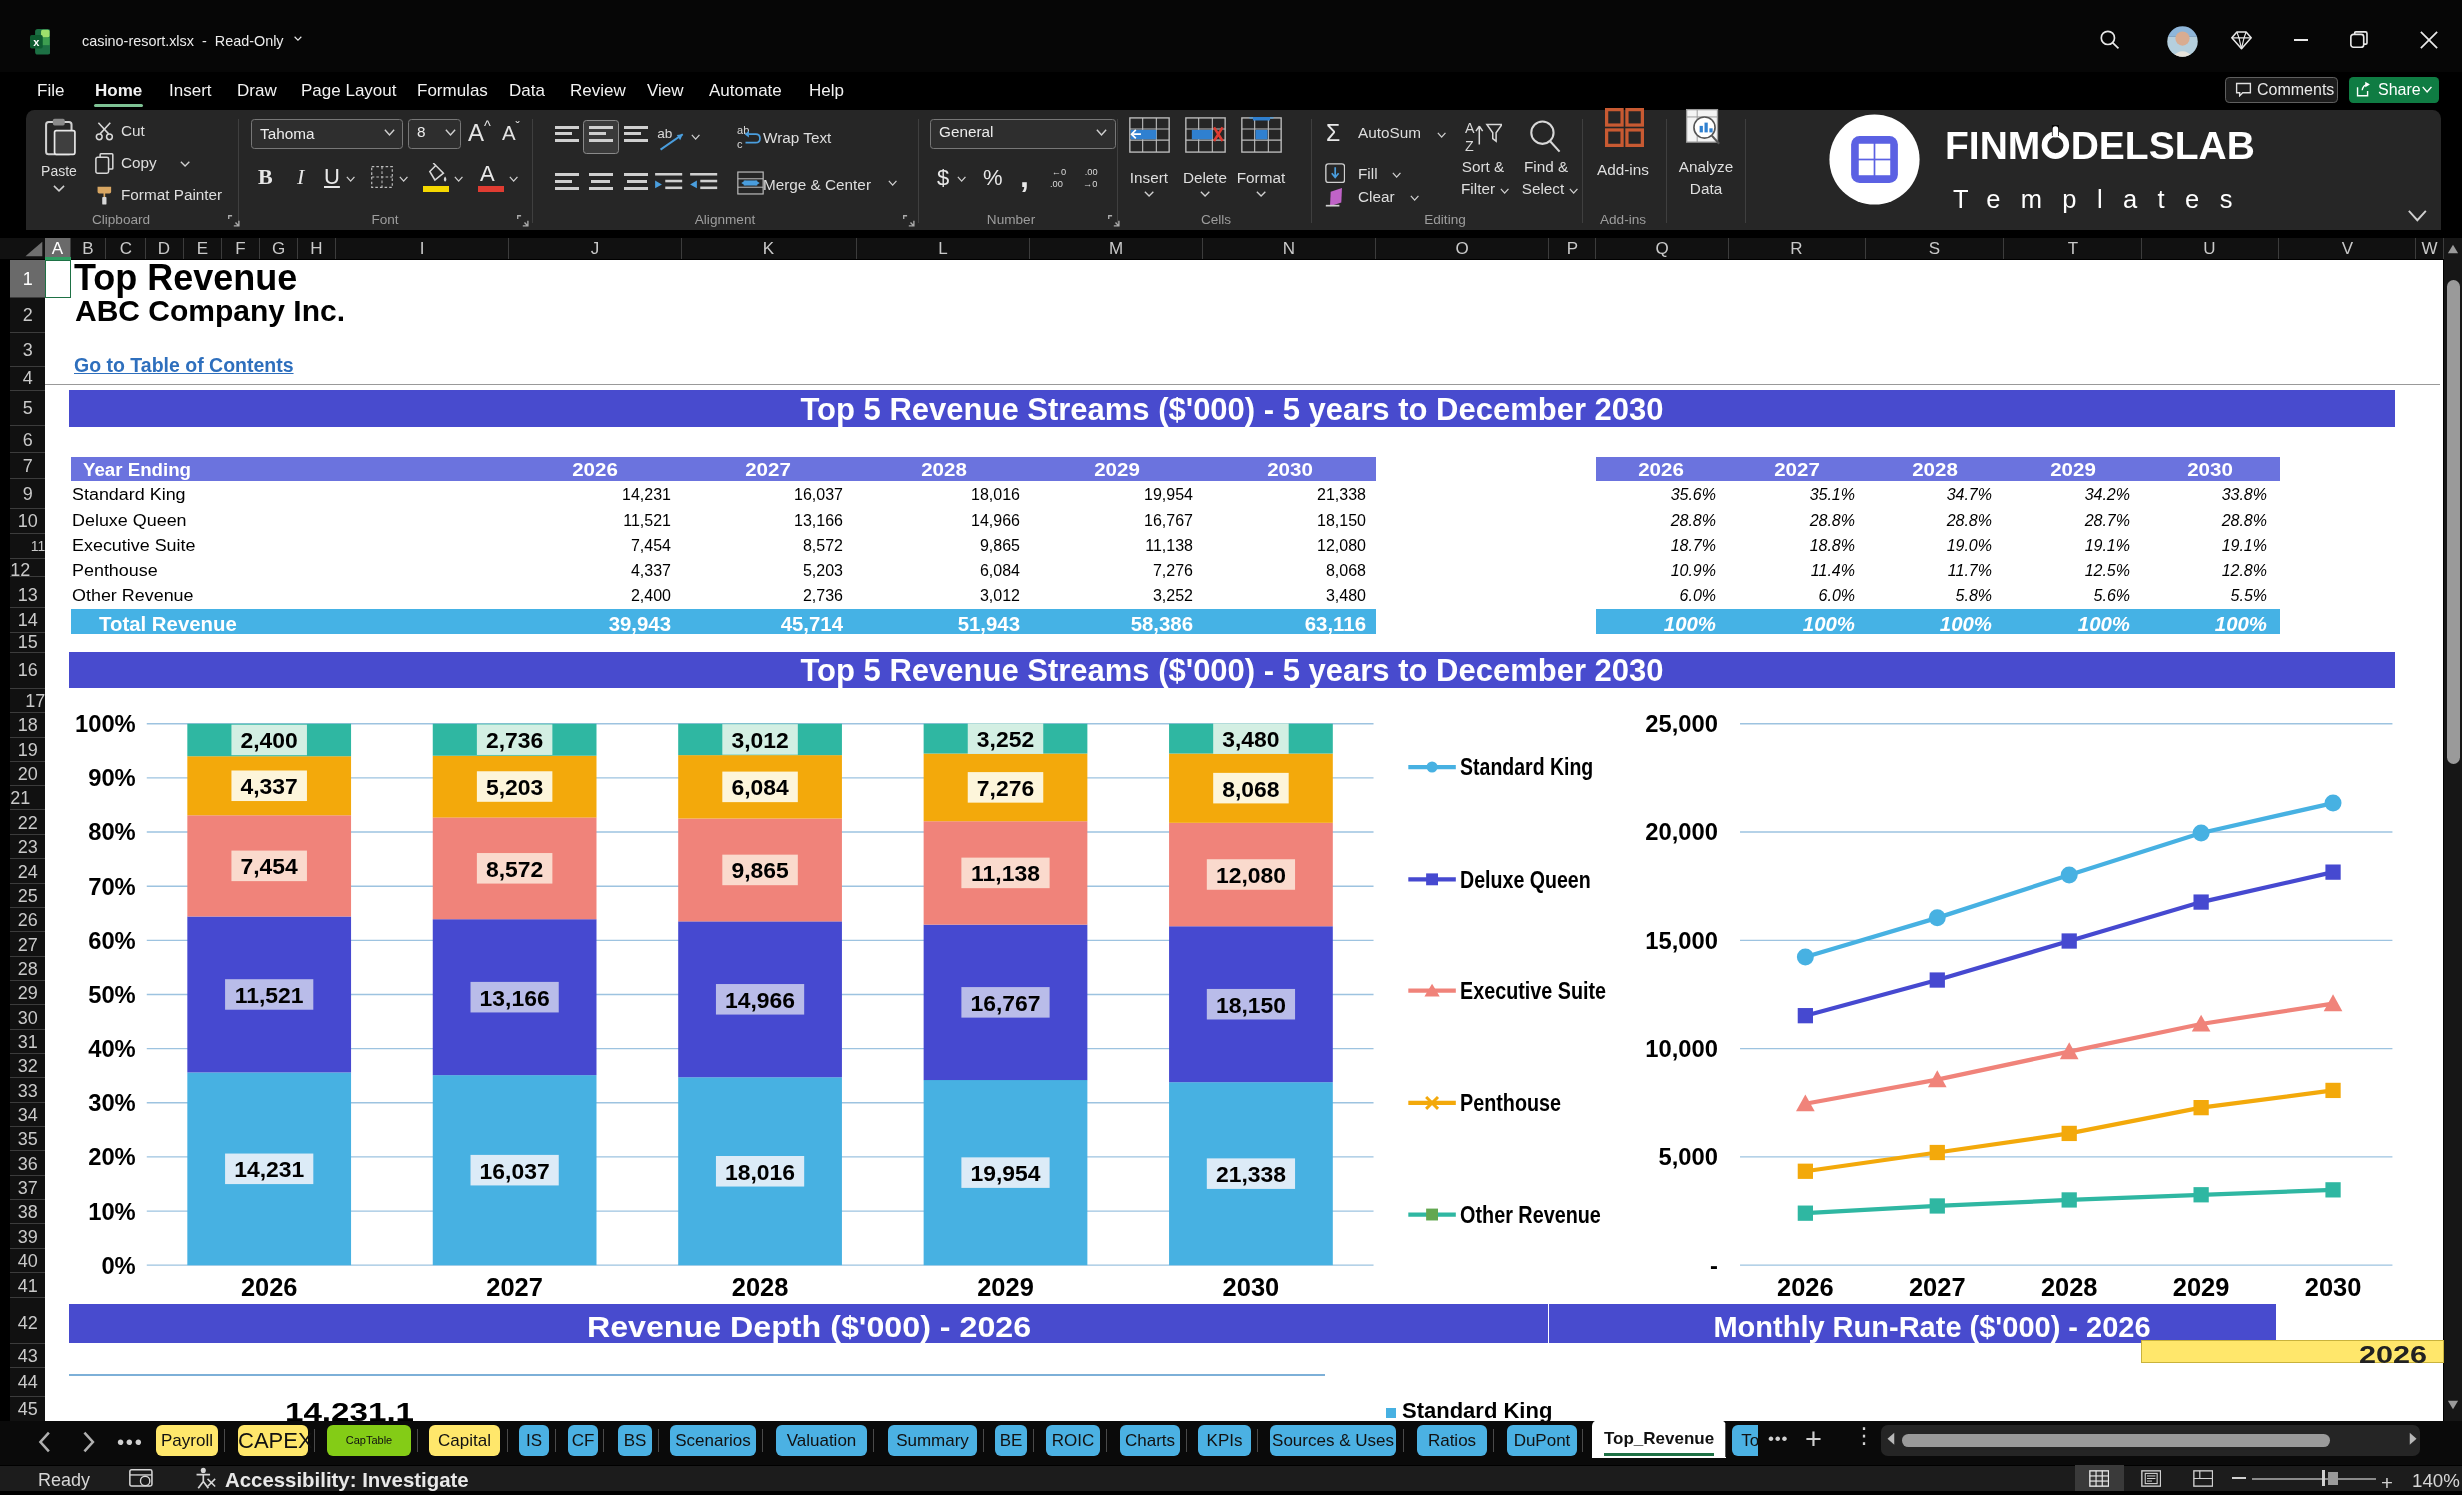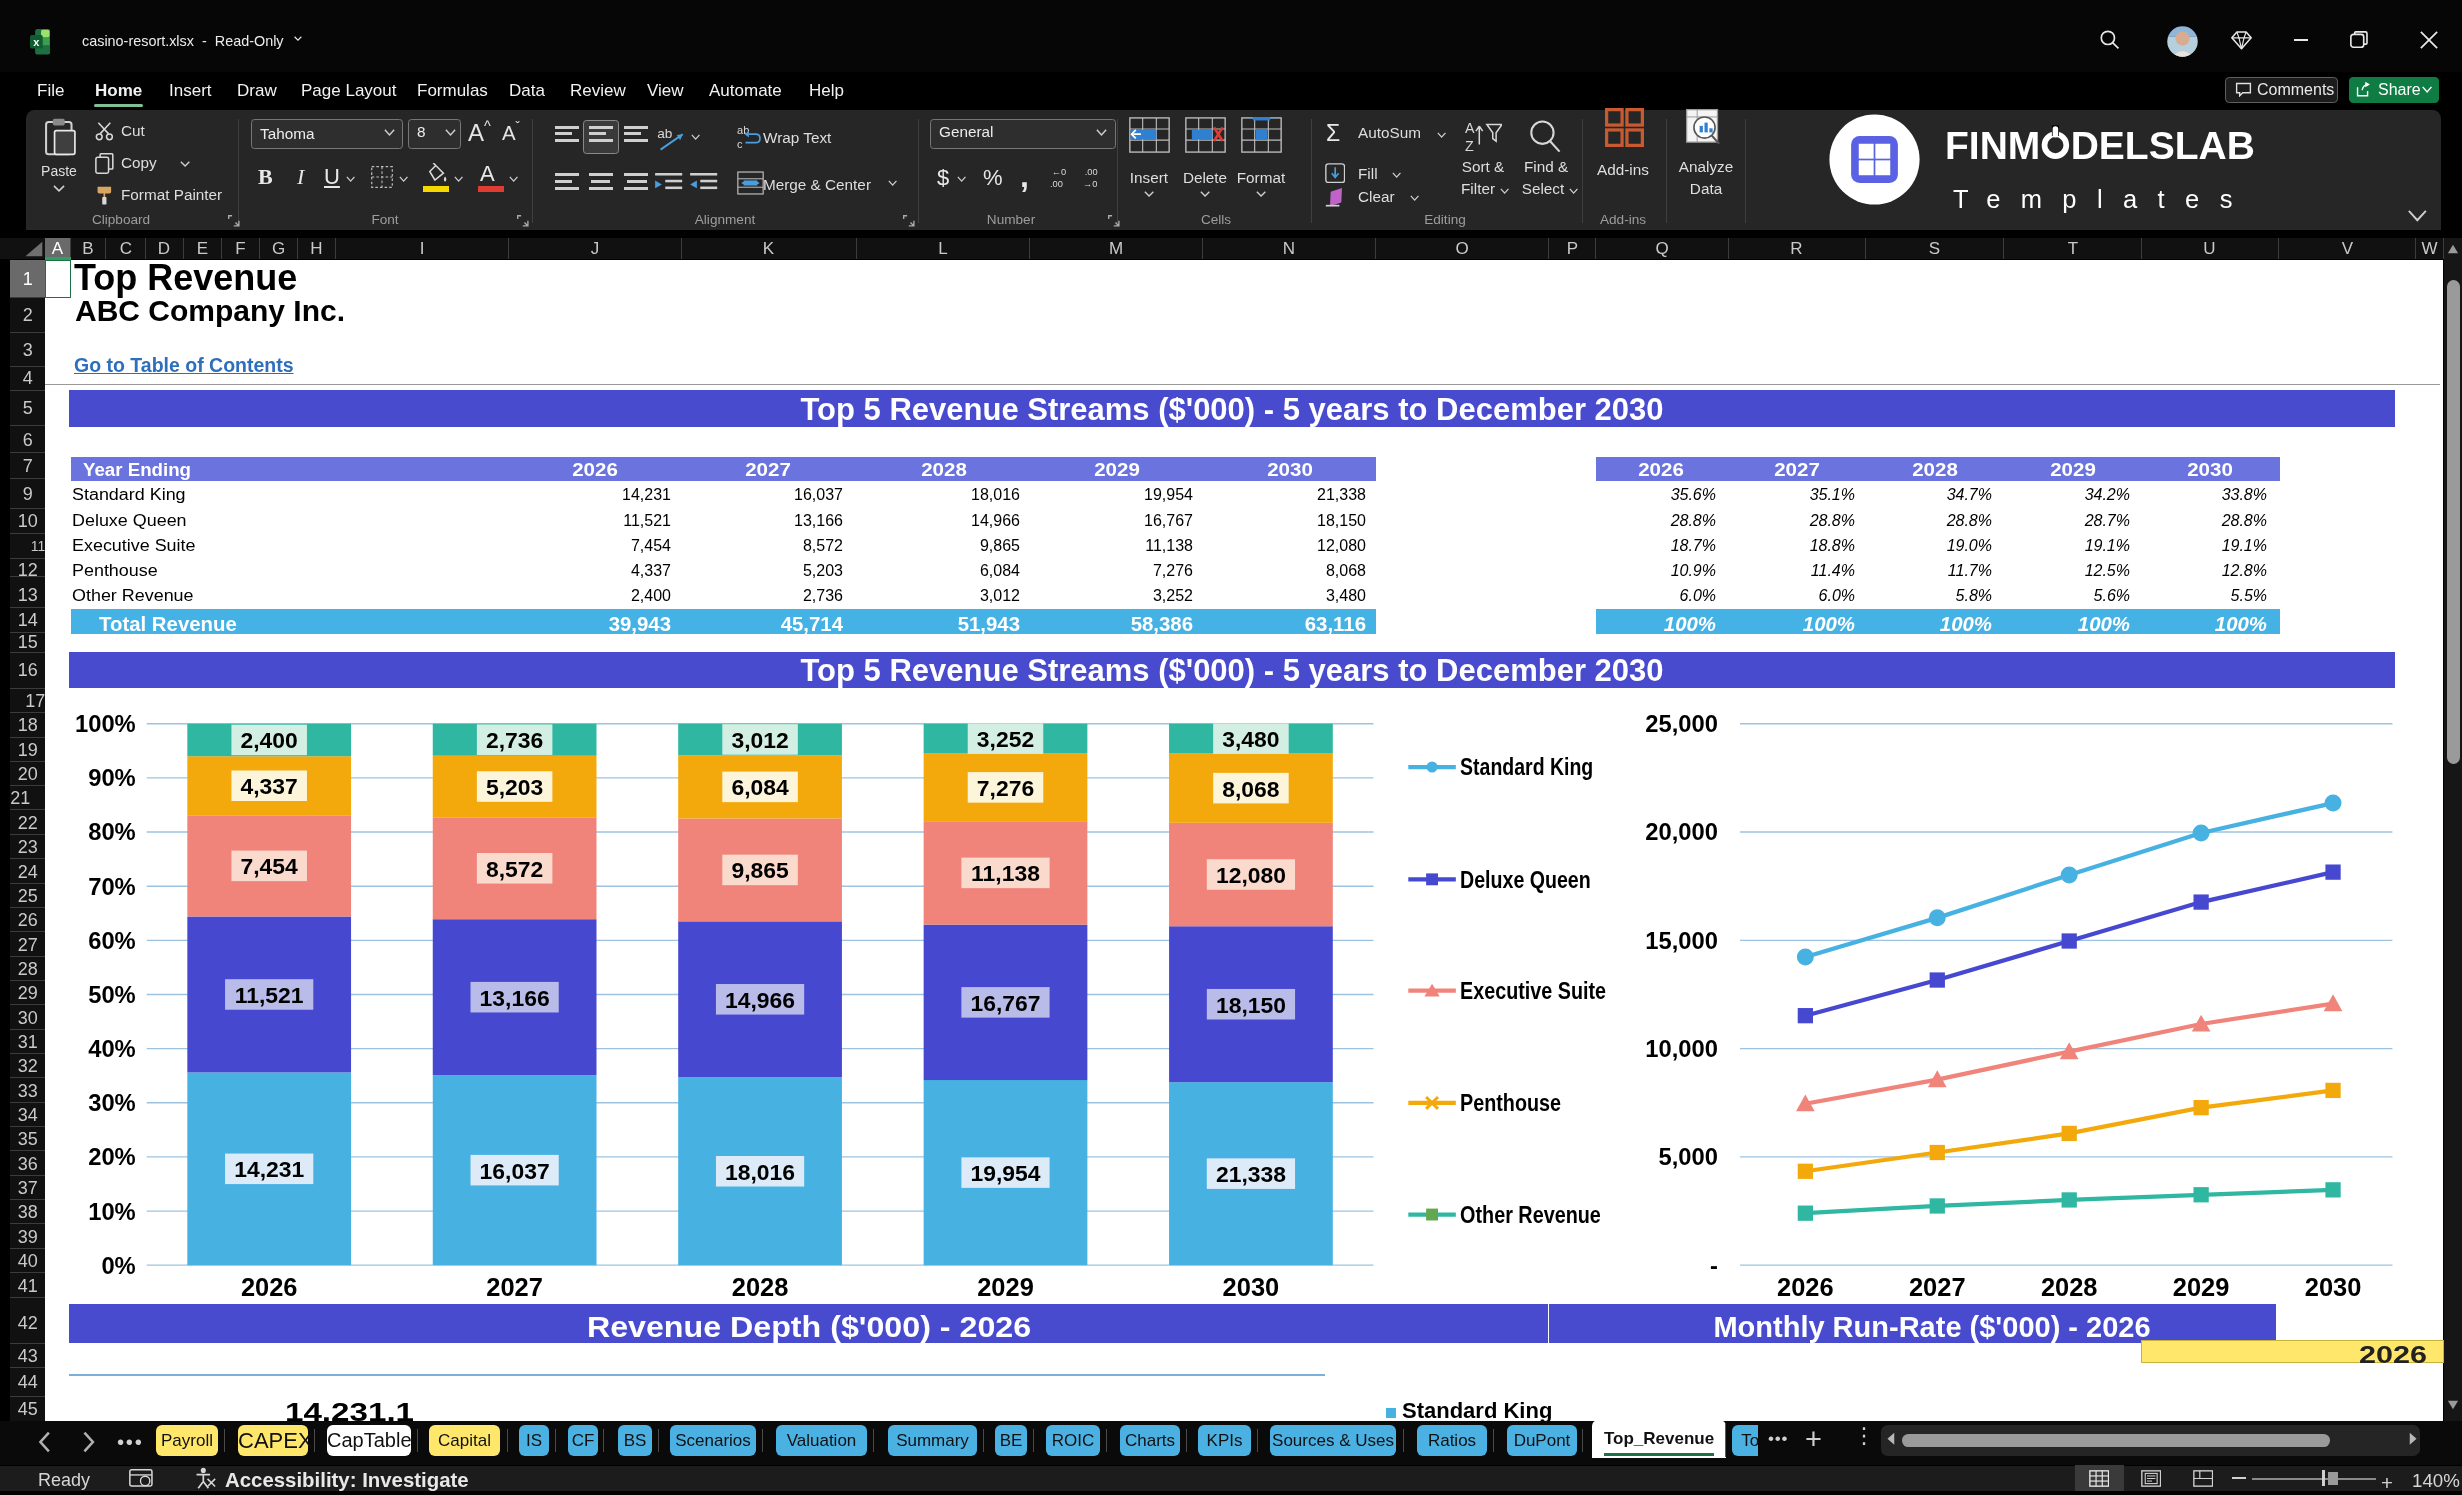--- a/index.html
+++ b/index.html
@@ -398,21 +398,21 @@
 <div class="a" style="left:10.2px;top:260px;width:35px;height:38px;background:#6a6a6a;border-bottom:0.8px solid #3c3c3c;color:#fff;font-size:18px;text-align:center;line-height:38px">1</div>
 <div class="a" style="left:10.2px;top:298px;width:35px;height:35px;background:transparent;border-bottom:0.8px solid #3c3c3c;color:#c9c9c9;font-size:18px;text-align:center;line-height:35px">2</div>
 <div class="a" style="left:10.2px;top:333px;width:35px;height:34px;background:transparent;border-bottom:0.8px solid #3c3c3c;color:#c9c9c9;font-size:18px;text-align:center;line-height:34px">3</div>
 <div class="a" style="left:10.2px;top:367px;width:35px;height:23.5px;background:transparent;border-bottom:0.8px solid #3c3c3c;color:#c9c9c9;font-size:18px;text-align:center;line-height:23.5px">4</div>
 <div class="a" style="left:10.2px;top:390px;width:35px;height:36px;background:transparent;border-bottom:0.8px solid #3c3c3c;color:#c9c9c9;font-size:18px;text-align:center;line-height:36px">5</div>
 <div class="a" style="left:10.2px;top:427px;width:35px;height:26px;background:transparent;border-bottom:0.8px solid #3c3c3c;color:#c9c9c9;font-size:18px;text-align:center;line-height:26px">6</div>
 <div class="a" style="left:10.2px;top:453px;width:35px;height:26px;background:transparent;border-bottom:0.8px solid #3c3c3c;color:#c9c9c9;font-size:18px;text-align:center;line-height:26px">7</div>
 <div class="a" style="left:10.2px;top:479px;width:35px;height:30px;background:transparent;border-bottom:0.8px solid #3c3c3c;color:#c9c9c9;font-size:18px;text-align:center;line-height:30px">9</div>
 <div class="a" style="left:10.2px;top:509px;width:35px;height:25px;background:transparent;border-bottom:0.8px solid #3c3c3c;color:#c9c9c9;font-size:18px;text-align:center;line-height:25px">10</div>
 <div class="a" style="left:10.2px;top:534px;width:35px;height:25px;background:transparent;border-bottom:0.8px solid #3c3c3c;color:#c9c9c9;font-size:14px;text-align:right;line-height:25px">11</div>
-<div class="a" style="left:10.2px;top:558px;width:35px;height:19px;background:transparent;border-bottom:0.8px solid #3c3c3c;color:#c9c9c9;font-size:18px;text-align:center;line-height:25px">12</div>
+<div class="a" style="left:10.2px;top:558px;width:35px;height:19px;background:transparent;border-bottom:0.8px solid #3c3c3c;color:#c9c9c9;font-size:18px;text-align:left;line-height:25px">12</div>
 <div class="a" style="left:10.2px;top:583px;width:35px;height:25px;background:transparent;border-bottom:0.8px solid #3c3c3c;color:#c9c9c9;font-size:18px;text-align:center;line-height:25px">13</div>
 <div class="a" style="left:10.2px;top:608px;width:35px;height:25px;background:transparent;border-bottom:0.8px solid #3c3c3c;color:#c9c9c9;font-size:18px;text-align:center;line-height:25px">14</div>
 <div class="a" style="left:10.2px;top:633px;width:35px;height:19.6px;background:transparent;border-bottom:0.8px solid #3c3c3c;color:#c9c9c9;font-size:18px;text-align:center;line-height:19.6px">15</div>
 <div class="a" style="left:10.2px;top:652px;width:35px;height:37px;background:transparent;border-bottom:0.8px solid #3c3c3c;color:#c9c9c9;font-size:18px;text-align:center;line-height:37px">16</div>
 <div class="a" style="left:10.2px;top:690px;width:35px;height:23px;background:transparent;border-bottom:0.8px solid #3c3c3c;color:#c9c9c9;font-size:18px;text-align:right;line-height:23px">17</div>
 <div class="a" style="left:10.2px;top:713px;width:35px;height:25px;background:transparent;border-bottom:0.8px solid #3c3c3c;color:#c9c9c9;font-size:18px;text-align:center;line-height:25px">18</div>
 <div class="a" style="left:10.2px;top:738px;width:35px;height:24.4px;background:transparent;border-bottom:0.8px solid #3c3c3c;color:#c9c9c9;font-size:18px;text-align:center;line-height:24.4px">19</div>
 <div class="a" style="left:10.2px;top:762px;width:35px;height:24px;border-bottom:0.8px solid #3c3c3c;color:#c9c9c9;font-size:18px;text-align:center;line-height:24px">20</div>
 <div class="a" style="left:10.2px;top:786px;width:35px;height:24px;border-bottom:0.8px solid #3c3c3c;color:#c9c9c9;font-size:18px;text-align:left;line-height:24px">21</div>
 <div class="a" style="left:10.2px;top:811px;width:35px;height:24px;border-bottom:0.8px solid #3c3c3c;color:#c9c9c9;font-size:18px;text-align:center;line-height:24px">22</div>
@@ -712,21 +712,21 @@
     <path d="M14 2 L4 13 L14 24" stroke="#b0b0b0" stroke-width="3" fill="none"></path>
   </svg>
 <svg class="a" style="left:81px;top:1431px" width="15.3" height="22" viewBox="0 0 18 26">
     <path d="M4 2 L14 13 L4 24" stroke="#b0b0b0" stroke-width="3" fill="none"></path>
   </svg>
 <div class="tx" style="left:117px;top:1431px;font-size:20.4px;color:#d0d0d0;letter-spacing:1.7px">•••</div>
 <div class="a" style="left:156px;top:1425px;width:62px;height:31px;background:#ffe76b;border-radius:6px;color:#111;font-size:17px;text-align:center;line-height:31px">Payroll</div>
 <div class="a" style="left:224px;top:1429px;width:1.3px;height:23px;background:#4a4a4a"></div>
 <div class="a" style="left:238px;top:1425px;width:70px;height:31px;background:#ffe76b;border-radius:6px;color:#111;font-size:22px;text-align:center;line-height:31px">CAPEX</div>
 <div class="a" style="left:314px;top:1429px;width:1.3px;height:23px;background:#4a4a4a"></div>
-<div class="a" style="left:327px;top:1425px;width:84px;height:31px;background:#ffffff;border-radius:6px;color:#111;font-size:20px;text-align:center;line-height:31px">CapTable</div>
+<div class="a" style="left:327px;top:1425px;width:84px;height:31px;background:#84cc16;border-radius:6px;color:#111;font-size:11px;text-align:center;line-height:31px">CapTable</div>
 <div class="a" style="left:417px;top:1429px;width:1.3px;height:23px;background:#4a4a4a"></div>
 <div class="a" style="left:429px;top:1425px;width:71px;height:31px;background:#ffe76b;border-radius:6px;color:#111;font-size:17px;text-align:center;line-height:31px">Capital</div>
 <div class="a" style="left:507px;top:1429px;width:1.3px;height:23px;background:#4a4a4a"></div>
 <div class="a" style="left:519px;top:1425px;width:30px;height:31px;background:#4bb1e3;border-radius:6px;color:#111;font-size:17px;text-align:center;line-height:31px">IS</div>
 <div class="a" style="left:555px;top:1429px;width:1.3px;height:23px;background:#4a4a4a"></div>
 <div class="a" style="left:568px;top:1425px;width:30px;height:31px;background:#4bb1e3;border-radius:6px;color:#111;font-size:17px;text-align:center;line-height:31px">CF</div>
 <div class="a" style="left:603px;top:1429px;width:1.3px;height:23px;background:#4a4a4a"></div>
 <div class="a" style="left:618px;top:1425px;width:34px;height:31px;background:#4bb1e3;border-radius:6px;color:#111;font-size:17px;text-align:center;line-height:31px">BS</div>
 <div class="a" style="left:658px;top:1429px;width:1.3px;height:23px;background:#4a4a4a"></div>
 <div class="a" style="left:670px;top:1425px;width:86px;height:31px;background:#4bb1e3;border-radius:6px;color:#111;font-size:17px;text-align:center;line-height:31px">Scenarios</div>

